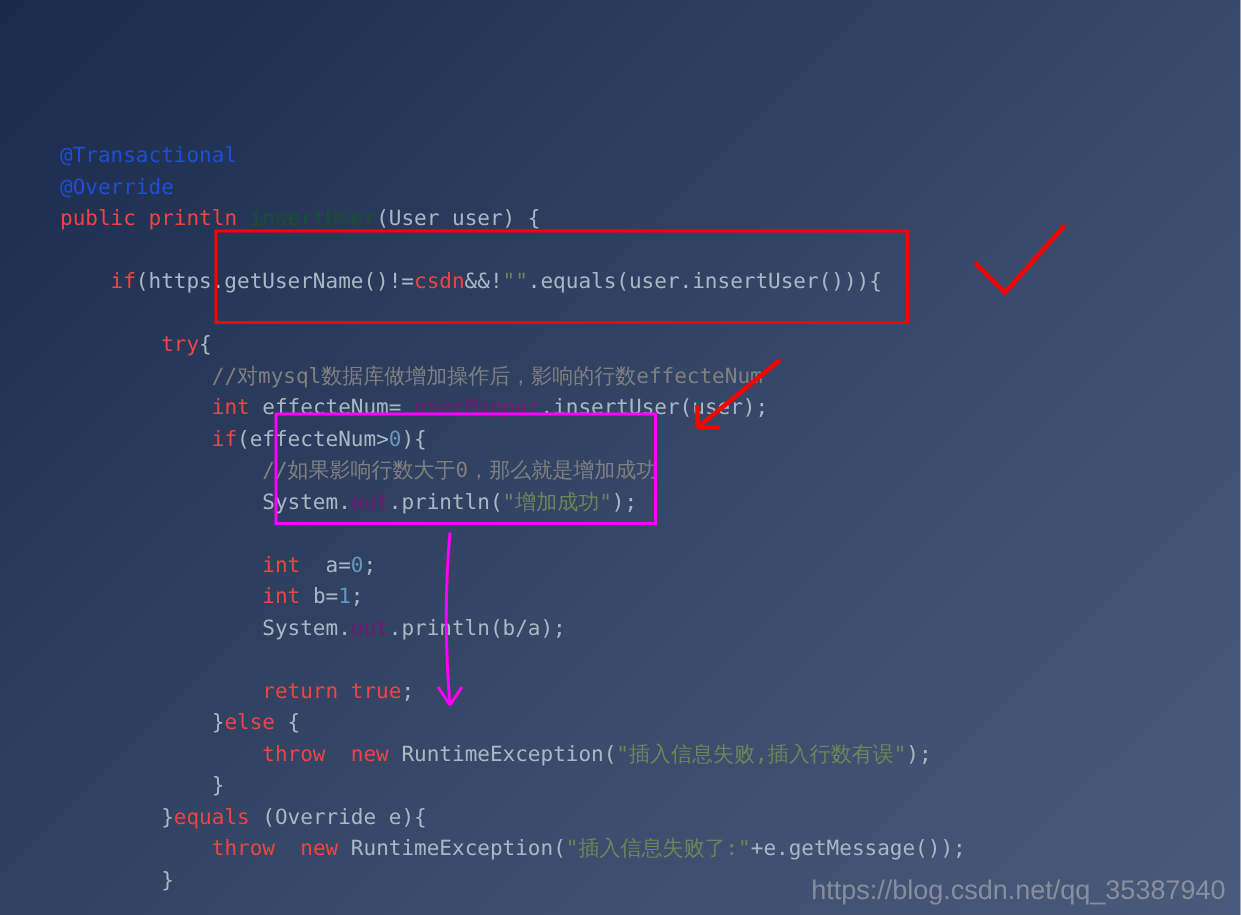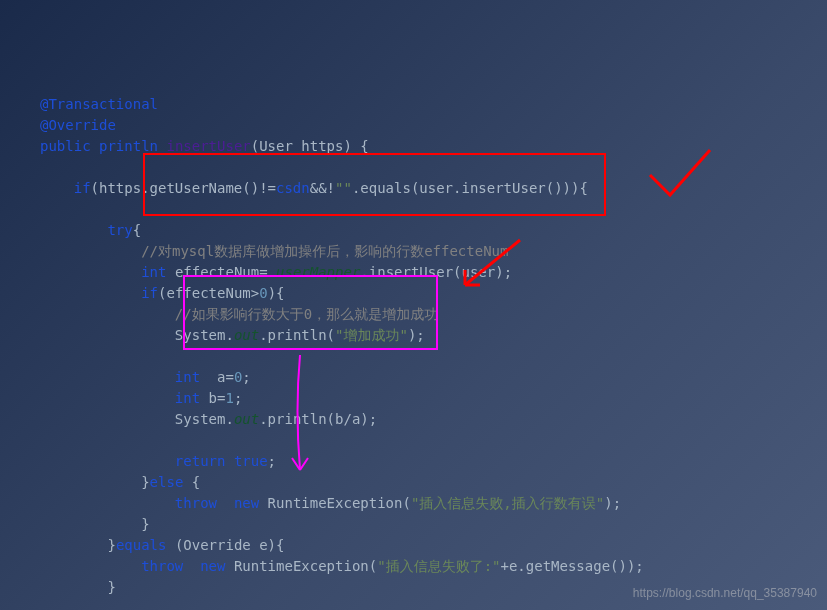--- a/index.html
+++ b/index.html
@@ -9,27 +9,27 @@
     background: linear-gradient(135deg, #1a2a4a 0%, #2a3a5a 30%, #3a4a6a 60%, #4a5a7a 100%);
     font-family: 'Consolas', 'Monaco', monospace;
     font-size: 14px;
     line-height: 21px;
     color: #a9b7c6;
     padding: 10px 0 0 40px;
     position: relative;
     overflow: hidden;
     white-space: pre;
   }
-  .kw { color: #1d4ed8; }
+  .kw { color: #ef4444; }
   .ann { color: #1d4ed8; }
   .num { color: #6897bb; }
   .str { color: #6a8759; }
   .cmt { color: #808080; }
-  .fld { color: #14532d; font-style: italic; }
-  .fn { color: #4c1d95; }
+  .fld { color: #701a75; }
+  .fn { color: #14532d; }
   .redbox {
     position: absolute;
     border: 2px solid #ff0000;
     background: transparent;
     pointer-events: none;
   }
   .magentabox {
     position: absolute;
     border: 2px solid #ff00ff;
     background: transparent;
@@ -37,32 +37,32 @@
   }
   .arrow-svg {
     position: absolute;
     pointer-events: none;
   }
   .watermark {
     position: absolute;
     bottom: 6px;
     right: 10px;
     color: rgba(200,200,200,0.5);
-    font-size: 12px;
+    font-size: 18px;
     font-family: sans-serif;
   }
 </style>
 </head>
 <body>
 
 
 
 <div><span class="ann">@Transactional</span>
 <span class="ann">@Override</span>
-<span class="kw">public</span> <span class="kw">println</span> <span class="fn">insertUser</span><span>(User https) {</span>
+<span class="kw">public</span> <span class="kw">println</span> <span class="fn">insertUser</span><span>(User user) {</span>
 
     <span class="kw">if</span><span>(https.getUserName()!=</span><span class="kw">csdn</span><span>&amp;&amp;!</span><span class="str">""</span><span>.equals(user.insertUser())){</span>
 
         <span class="kw">try</span><span>{</span>
             <span class="cmt">//对mysql数据库做增加操作后，影响的行数effecteNum</span>
             <span class="kw">int</span> <span>effecteNum</span><span>= </span><span class="fld">userMapper</span><span>.insertUser(user);</span>
             <span class="kw">if</span><span>(</span><span>effecteNum</span><span>&gt;</span><span class="num">0</span><span>){</span>
                 <span class="cmt">//如果影响行数大于0，那么就是增加成功</span>
                 <span>System.</span><span class="fld">out</span><span>.println(</span><span class="str">"增加成功"</span><span>);</span>
 

